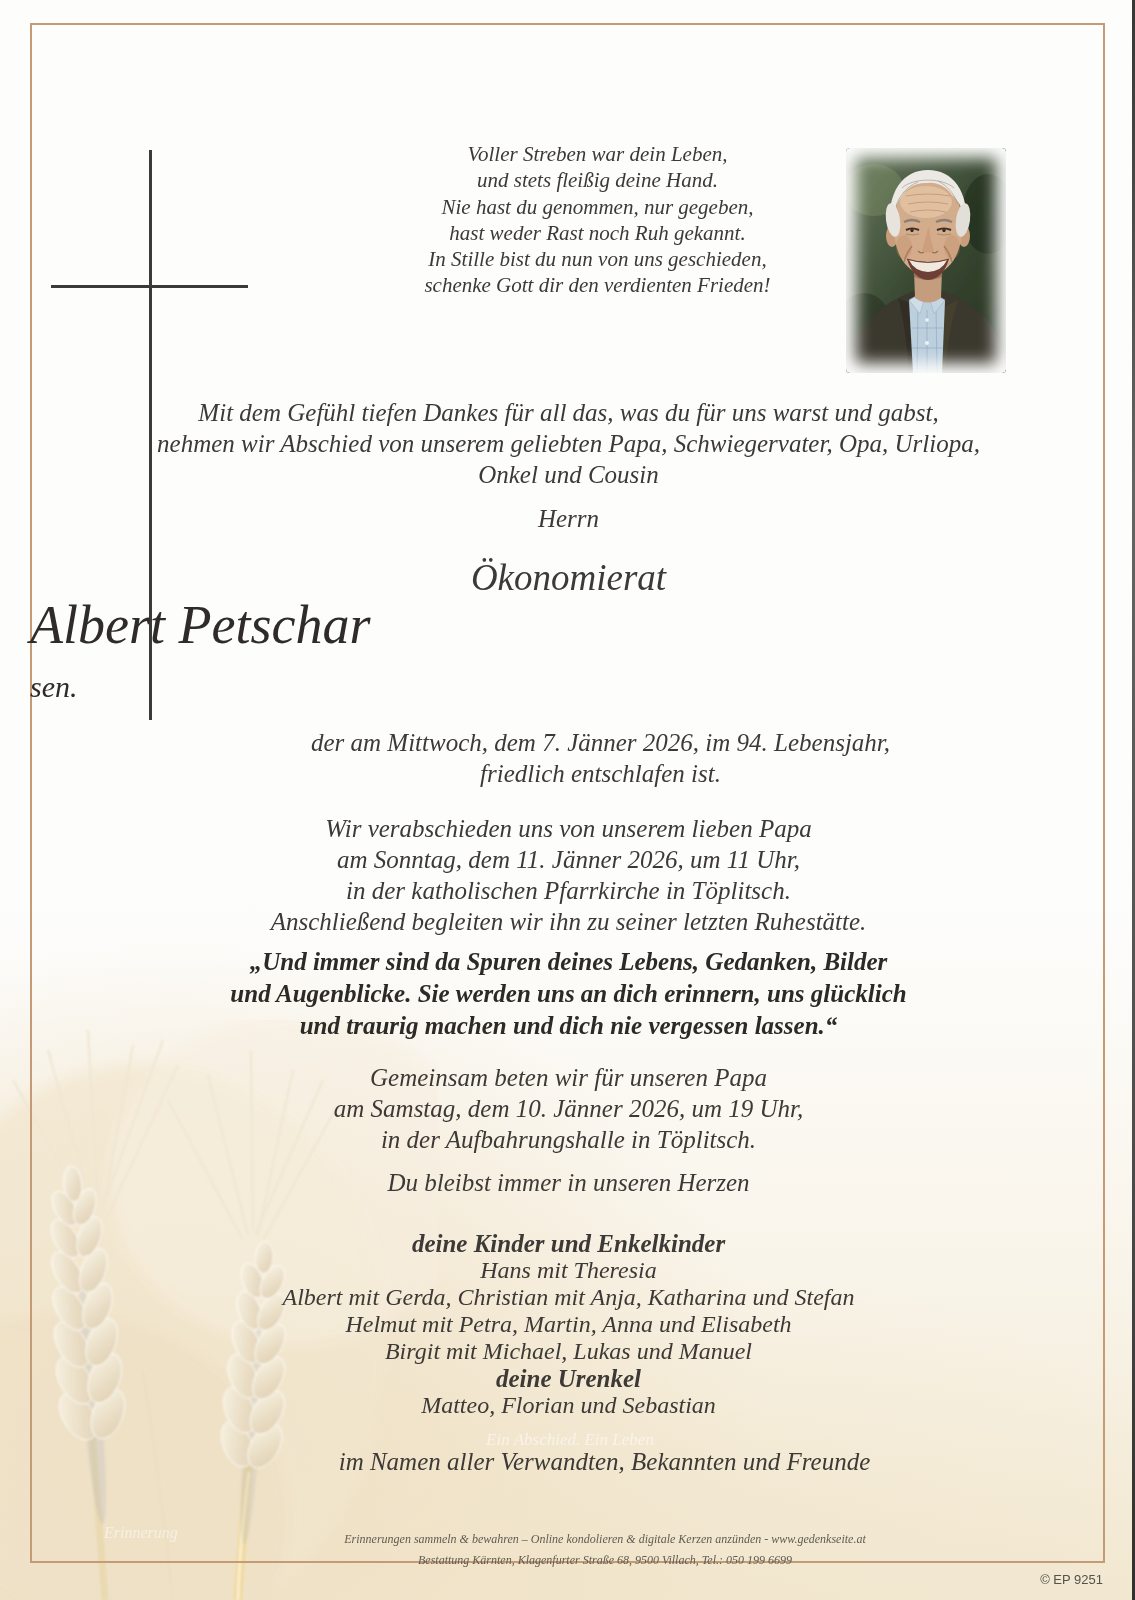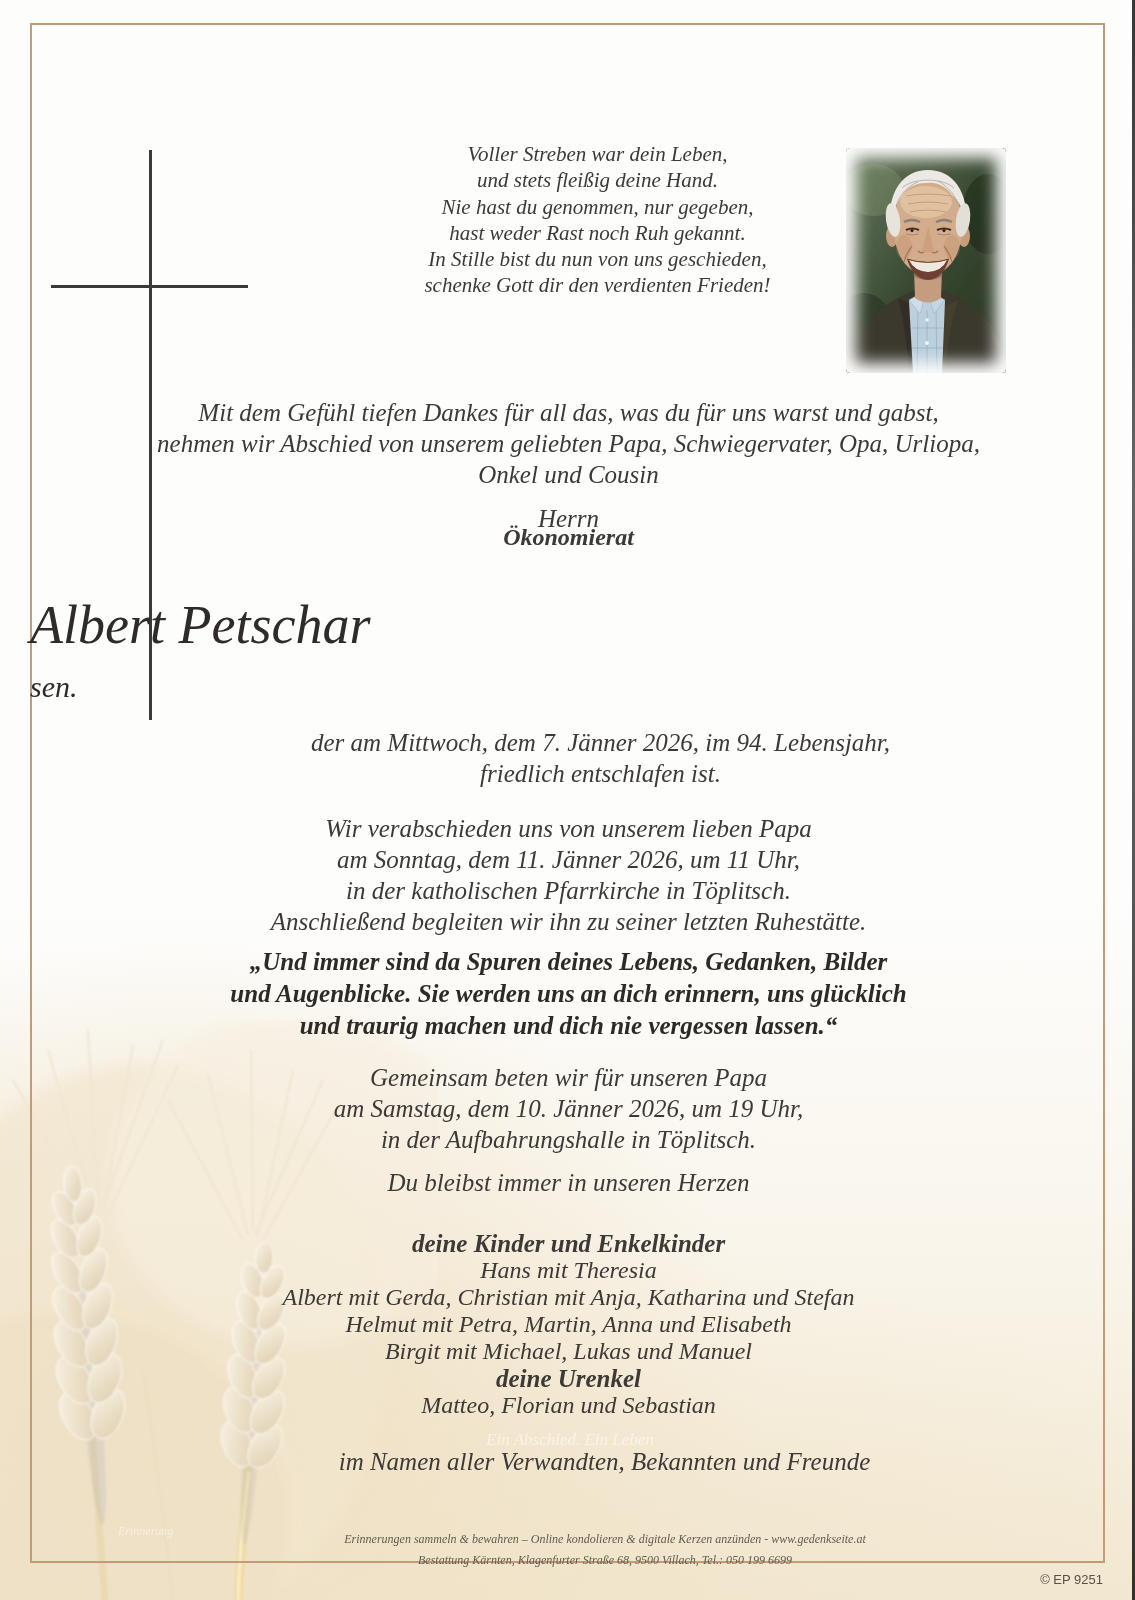--- a/index.html
+++ b/index.html
@@ -31,35 +31,35 @@
   .photo-feather{position:absolute;inset:0;box-shadow:inset 0 0 16px 10px #fdfdfc;border-radius:4px;pointer-events:none;}
   
   .block{
     position:absolute;left:30px;width:1077px;text-align:center;
     font-style:italic;color:var(--color-text,#3c3936);
   }
   .body-txt{font-size:25px;line-height:31px;}
   .poem{left:180px;width:835px;top:141px;font-size:21px;line-height:26.3px;}
   .intro{top:397px;}
   .salutation{top:503px;}
-  .honorific{top:524px;font-size:24px;font-weight:bold;}
+  .honorific{top:556px;font-size:37px;}
   .name-row{top:594px;display:flex;justify-content:center;align-items:baseline;gap:14px;color:var(--color-name,#2e2b28);flex-direction:column;}
   .name{font-size:54px;line-height:62px;}
   .suffix{font-size:30px;}
   .vulgo{top:663px;font-size:31px;}
   .death{top:727px;margin-left:32px;}
   .farewell{top:813px;}
   .quote{top:946px;font-weight:bold;font-size:25px;line-height:32px;color:#2c2a27;}
   .prayer{top:1062px;}
   .remembrance{top:1167px;}
   .family{top:1230px;font-size:24px;line-height:27px;}
   .family .hdr{font-weight:bold;font-size:25px;}
   .closing{top:1446px;padding-left:36px;}
   .watermark{top:1430px;left:130px;width:880px;font-size:17px;font-style:italic;color:rgba(255,255,255,0.55);text-align:center;}
-  .watermark-frag{position:absolute;top:1524px;left:118px;font-size:12px;font-style:italic;color:rgba(255,255,255,0.5);}
+  .watermark-frag{position:absolute;top:1524px;left:104px;font-size:16px;font-style:italic;color:rgba(255,255,255,0.5);}
   .footer{left:185px;width:840px;top:1529px;font-size:12px;line-height:21px;color:var(--color-footer,#5f5b52);}
   .copyright{position:absolute;top:1572px;left:1013px;width:90px;text-align:right;font-size:13px;font-style:normal;color:#55514b;font-family:"Liberation Sans",sans-serif;}
   .scan-edge{position:absolute;right:0;top:0;width:3px;height:1600px;background:linear-gradient(180deg,#141414,#4a4a4a 30%,#303030 70%,#101010);opacity:.85;}
 </style>
 </head>
 <body>
 
 <div class="card">
 
   <div class="bg-tint"></div>

